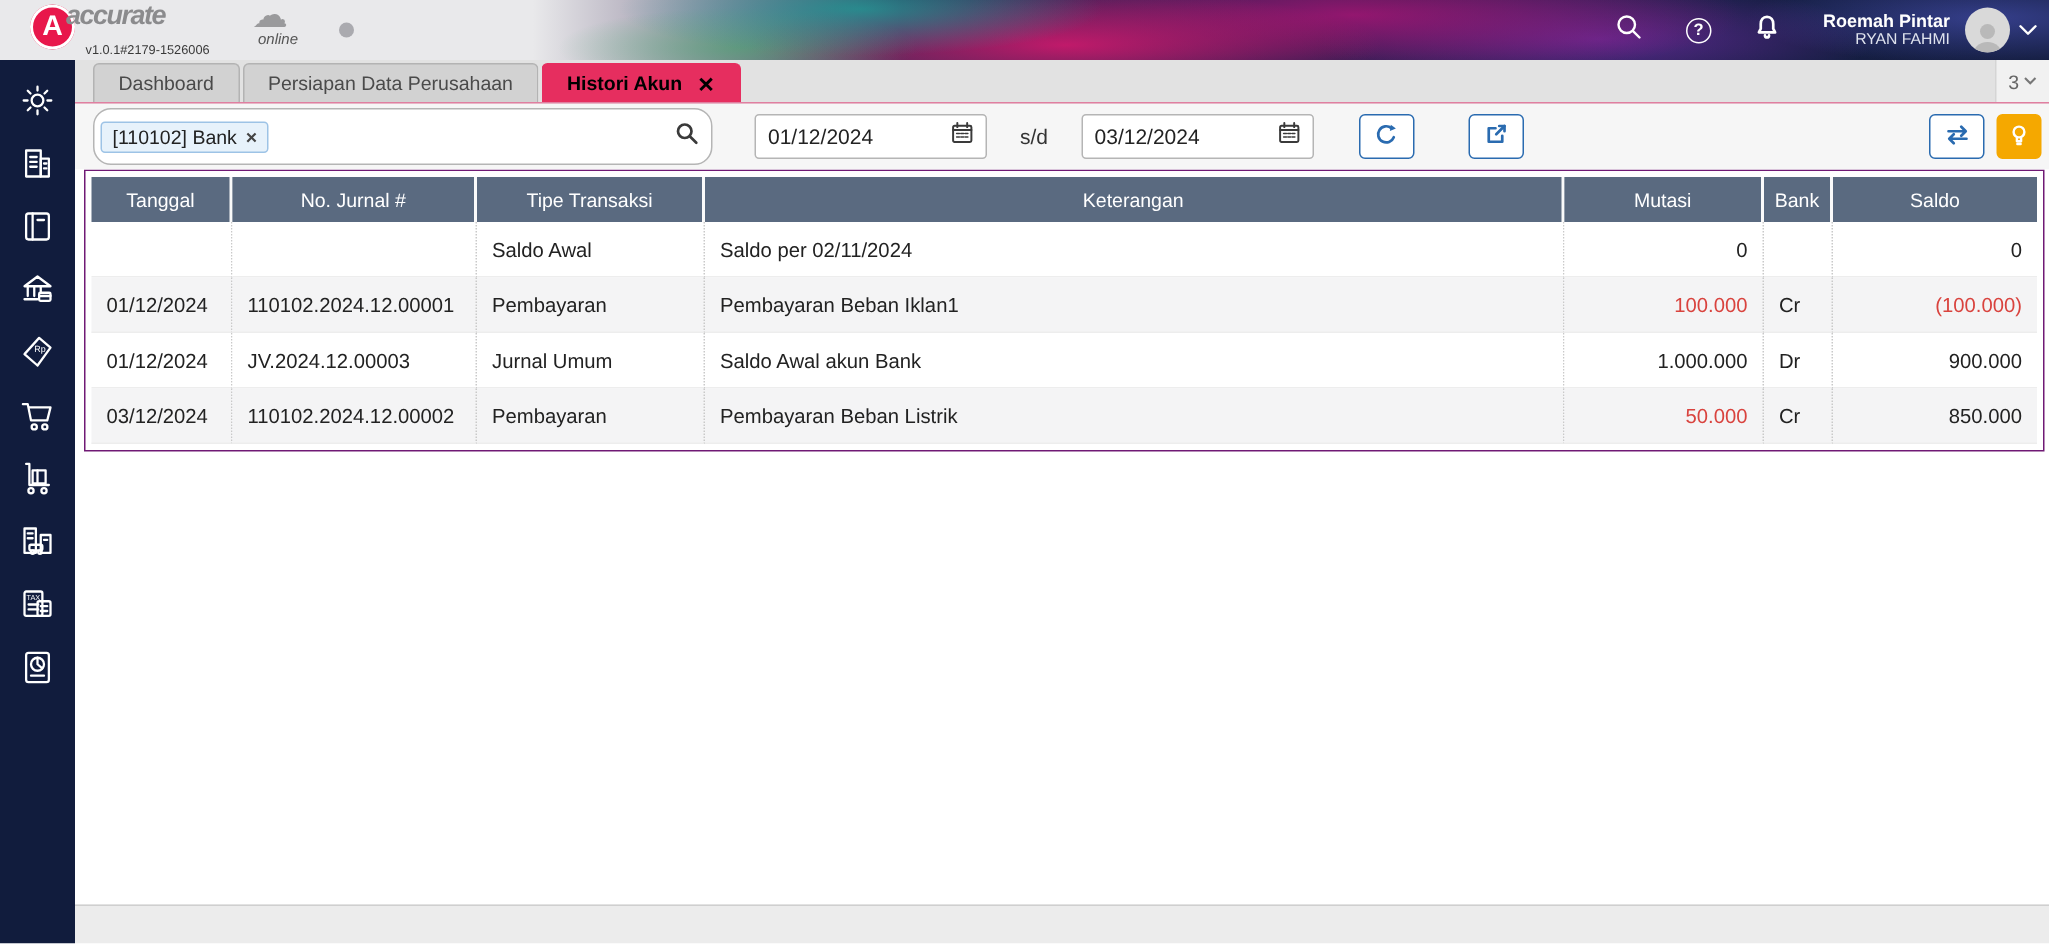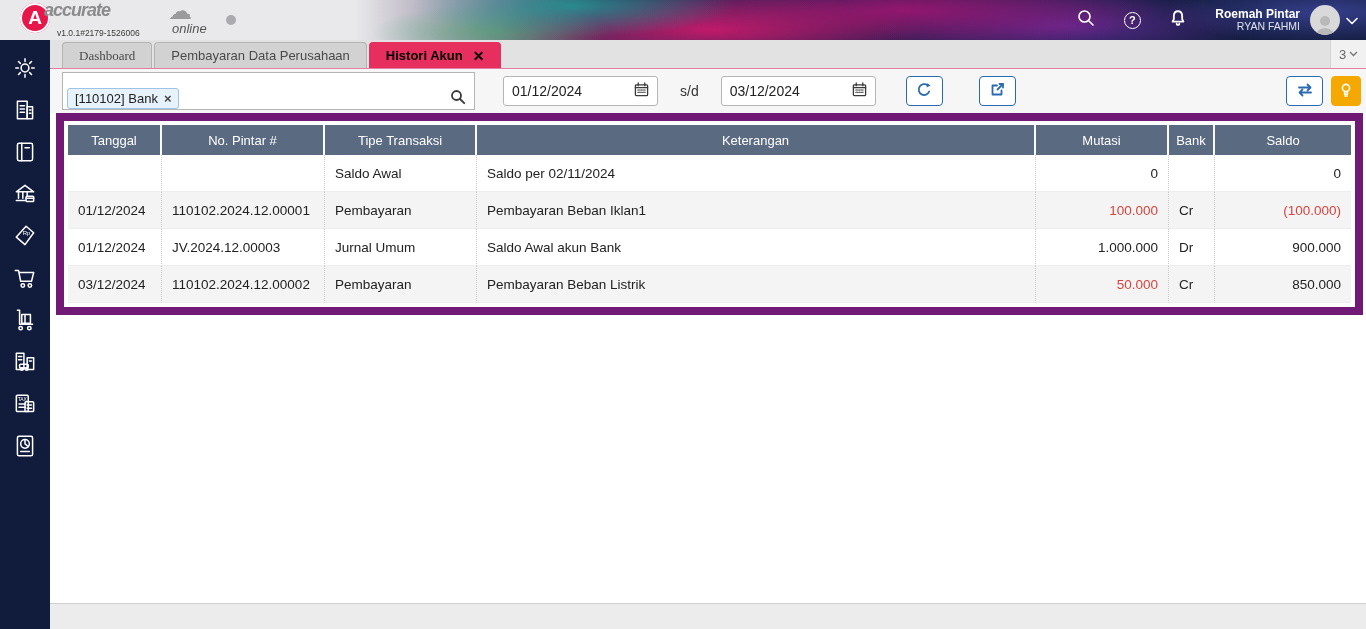--- a/index.html
+++ b/index.html
@@ -20,21 +20,21 @@
   }
   .logo-area { position:absolute; left:0; top:0; height:40px; width:270px; }
   .logo-badge {
     position:absolute; left:20px; top:3px; width:30px; height:30px; border-radius:50%;
     background:#e8174b; color:#fff; font-weight:bold; font-size:19px;
     display:flex; align-items:center; justify-content:center; box-shadow:0 0 0 2px #fff inset;
   }
   .logo-text { position:absolute; left:44px; top:0px; font-size:18px; font-weight:bold; font-style:italic; color:#8b8b8d; letter-spacing:-1px; }
   .logo-version { position:absolute; left:57px; top:28px; font-size:8.5px; color:#3a3a3a; }
   .logo-cloud { position:absolute; left:168px; top:0px; font-size:24px; color:#9a9a9c; line-height:22px; }
-  .logo-cloud-sub { position:absolute; left:172px; top:21px; font-size:13px; font-style:italic; color:#555;text-align:center; }
+  .logo-cloud-sub { position:absolute; left:172px; top:21px; font-size:10px; font-style:italic; color:#555;text-align:center; }
   .logo-dot { position:absolute; left:226px; top:15px; width:10px; height:10px; border-radius:50%; background:#9a9aa0; opacity:.8; }
 
   .header-right { position:absolute; right:0; top:0; height:40px; display:flex; align-items:center; }
   .hdr-icon-btn { width:46px; height:40px; display:flex; align-items:center; justify-content:center; cursor:pointer; }
   .help-circle { width:17px; height:17px; border:1.6px solid #fff; border-radius:50%; color:#fff; font-size:11px; display:flex; align-items:center; justify-content:center; font-weight:bold; }
   .user-block { text-align:right; color:#fff; margin:0 10px 0 14px; line-height:1.1; }
   .user-name { font-size:12px; font-weight:bold; }
   .user-sub { font-size:10.5px; color:#dfe3ee;text-align:right; }
   .avatar { width:30px; height:30px; border-radius:50%; background:#d9d9d9; margin-right:6px; overflow:hidden; display:flex; align-items:flex-end; justify-content:center; }
   .chevron-down { margin-right:8px; }
@@ -44,49 +44,49 @@
   .sidebar { width:50px; background:#111c3d; height:589px; padding-top:16px; display:flex; flex-direction:column; align-items:center; flex:none; }
   .side-item { width:34px; height:27px; margin-bottom:15px; display:flex; align-items:center; justify-content:center; cursor:pointer; }
   .side-item svg { stroke:#fff; fill:none; stroke-width:1.4; stroke-linecap:round; stroke-linejoin:round; }
   .main { flex:1; display:flex; flex-direction:column; height:589px; background:#fff; min-width:0; }
 
   
   .tabbar { height:29px; background:#e2e2e2; border-bottom:1px solid #e07fa0; display:flex; align-items:flex-end; position:relative; }
   .tab { height:26px; margin-left:2px; padding:0 16px; display:flex; align-items:center; gap:10px;
          background:#d2d2d2; border:1px solid #b3b3b3; border-bottom:none; border-radius:4px 4px 0 0;
          font-size:13px; color:#4a4a4a; cursor:pointer; }
-  .tab.first { margin-left:12px;font-family:Liberation Serif, serif; }
+  .tab.first { margin-left:12px; }
   .tab.active { background:#e62e5f; border-color:#e62e5f; color:#000000; font-weight:bold; }
   .tab-close { font-weight:bold; font-size:14px; line-height:1; cursor:pointer; }
   .tab-overflow { position:absolute; right:0; top:0; height:28px; width:36px; background:#f1f1f1; border-left:1px solid #d5d5d5;
                   display:flex; align-items:center; justify-content:center; gap:3px; color:#666; font-size:13px; cursor:pointer; }
 
   
   .filterbar { height:44px; background:#f6f6f6; display:flex; align-items:center; padding:0 4px 0 12px; gap:8px; }
-  .search-box { width:413px; height:38px; background:#fff; border:1px solid #b5b5b5; border-radius:0;
-                display:flex; align-items:flex-end; padding:0 8px 0 4px; }
+  .search-box { width:413px; height:38px; background:#fff; border:1px solid #b5b5b5; border-radius:12px;
+                display:flex; align-items:center; padding:0 8px 0 4px; }
   .chip { background:#e7f2fb; border:1px solid #9dc3e6; border-radius:3px; padding:2px 7px; font-size:13px; color:#222;
           display:flex; align-items:center; gap:6px; }
   .chip-x { font-weight:bold; color:#444; cursor:pointer; font-size:13px; }
   .search-glyph { margin-left:auto; }
   .date-input { width:155px; height:30px; background:#fff; border:1px solid #b5b5b5; border-radius:3px;
                 display:flex; align-items:center; padding:0 8px; }
   .date-input input { border:none; outline:none; width:100%; font-size:14px; color:#222; font-family:"Liberation Sans",sans-serif; background:transparent; }
   .date-input { margin-left:20px; }
   .sd-label { font-size:14px; color:#333; margin:0 14px; }
   .icon-btn { width:37px; height:30px; background:#fff; border:1px solid #2a6bb0; border-radius:4px;
               display:flex; align-items:center; justify-content:center; cursor:pointer; }
   .icon-btn.refresh { margin-left:22px; }
   .icon-btn.export { margin-left:28px; }
   .icon-btn.swap { margin-left:auto; }
   .icon-btn.bulb { width:30px; background:#f5a800; border-color:#f5a800; margin-right:1px; }
 
   
   .content { flex:1; background:#fff; overflow:hidden; }
-  .highlight-box { margin:0 3px 0 6px; border:8px solid #701a75; padding:4px; background:#fff; }
+  .highlight-box { margin:0 3px 0 6px; border:1px solid #701a75; padding:4px; background:#fff; }
   table.grid { width:100%; border-collapse:separate; border-spacing:0; table-layout:fixed; }
   .grid th { background:#5a6a80; color:#fff; font-weight:normal; font-size:13px; height:30px; text-align:center;
              border-right:2px solid #fafafa; overflow:hidden; white-space:nowrap; }
   .grid th:last-child { border-right:none; }
   .grid td { height:37px; padding:0 10px; font-size:13.5px; color:#222; border-right:1px dotted #c9c9c9;
              border-bottom:1px solid #ededed; background:#fff; overflow:hidden; white-space:nowrap; }
   .grid td:last-child { border-right:none; }
   .grid tr.striped td { background:#f4f4f5; }
   .grid td.num { text-align:right; }
   .grid td.neg { color:#d9433e; }
@@ -228,21 +228,21 @@
       </div>
     </nav>
 
     <main class="main">
 
       <div class="tabbar">
         <div class="tab first">
           <span>Dashboard</span>
         </div>
         <div class="tab">
-          <span>Pembayaran Data Perusahaan</span>
+          <span>Persiapan Data Perusahaan</span>
         </div>
         <div class="tab active">
           <span>Histori Akun</span>
           <span class="tab-close">✕</span>
         </div>
         <div class="tab-overflow">
           <span>3</span>
           <svg width="9" height="6" viewBox="0 0 9 6" style="stroke:#777;fill:none;stroke-width:1.4">
               <polyline points="1,1 4.5,4.5 8,1"></polyline>
             </svg>
@@ -333,21 +333,21 @@
                 <col style="width:163px">
                 <col style="width:152px">
                 <col>
               <col style="width:133px">
                 <col style="width:46px">
                 <col style="width:136px">
             </colgroup>
             <thead>
               <tr>
                 <th>Tanggal</th>
-                <th>No. Pintar #</th>
+                <th>No. Jurnal #</th>
                 <th>Tipe Transaksi</th>
                 <th>Keterangan</th>
                 <th>Mutasi</th>
                 <th>Bank</th>
                 <th>Saldo</th>
               </tr>
             </thead>
             <tbody>
               <tr>
                 <td></td>

